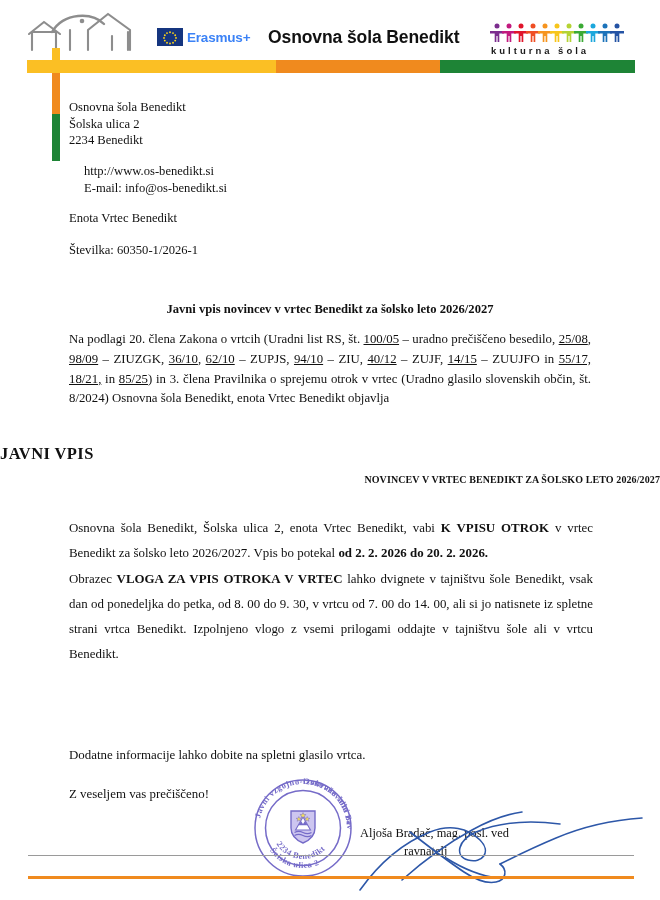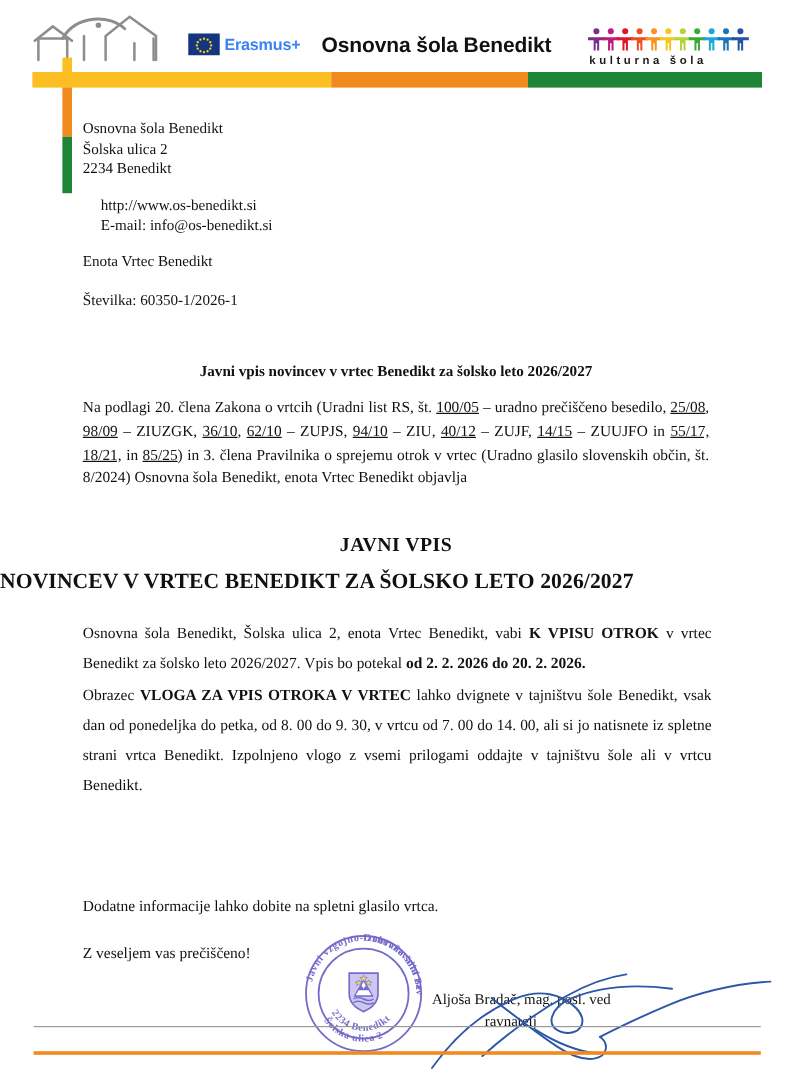--- a/index.html
+++ b/index.html
@@ -162,32 +162,32 @@
     text-align: justify;
     text-justify: inter-word;
   }
   .legal u { text-decoration: underline; margin-top: 34px; }
 
   .big-title {
     position: absolute;
     left: 0;
     top: 444px;
     width: 660px;
-    text-align: center;
+    text-align: left;
     font-size: 16.5px;
     font-weight: bold;
     letter-spacing: 0.4px;
   }
   .sub-title {
     position: absolute;
     left: 0;
     top: 474px;
     width: 660px;
-    text-align: left;
-    font-size: 18px;
+    text-align: right;
+    font-size: 10px;
     font-weight: bold;
     letter-spacing: 0.1px;
   }
 
   .body-block {
     position: absolute;
     left: 69px;
     width: 524px;
     font-size: 12.9px;
     line-height: 25.3px;

